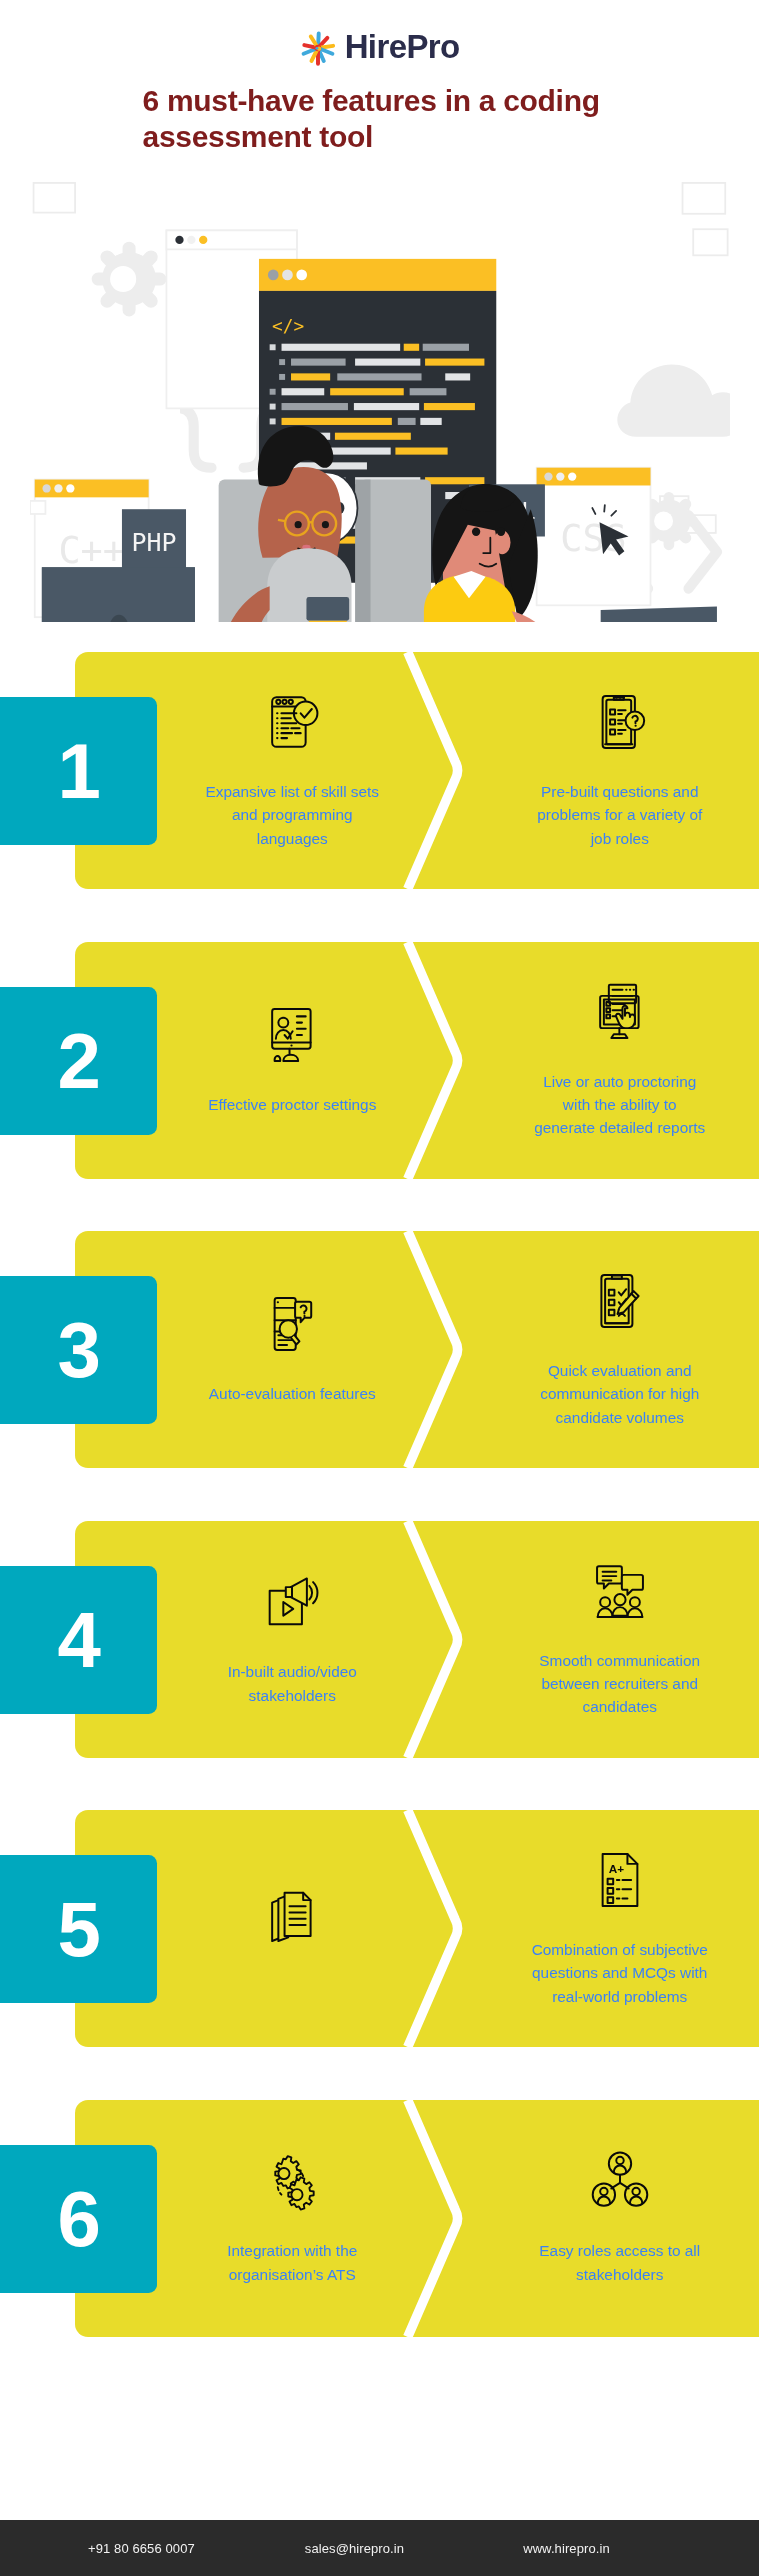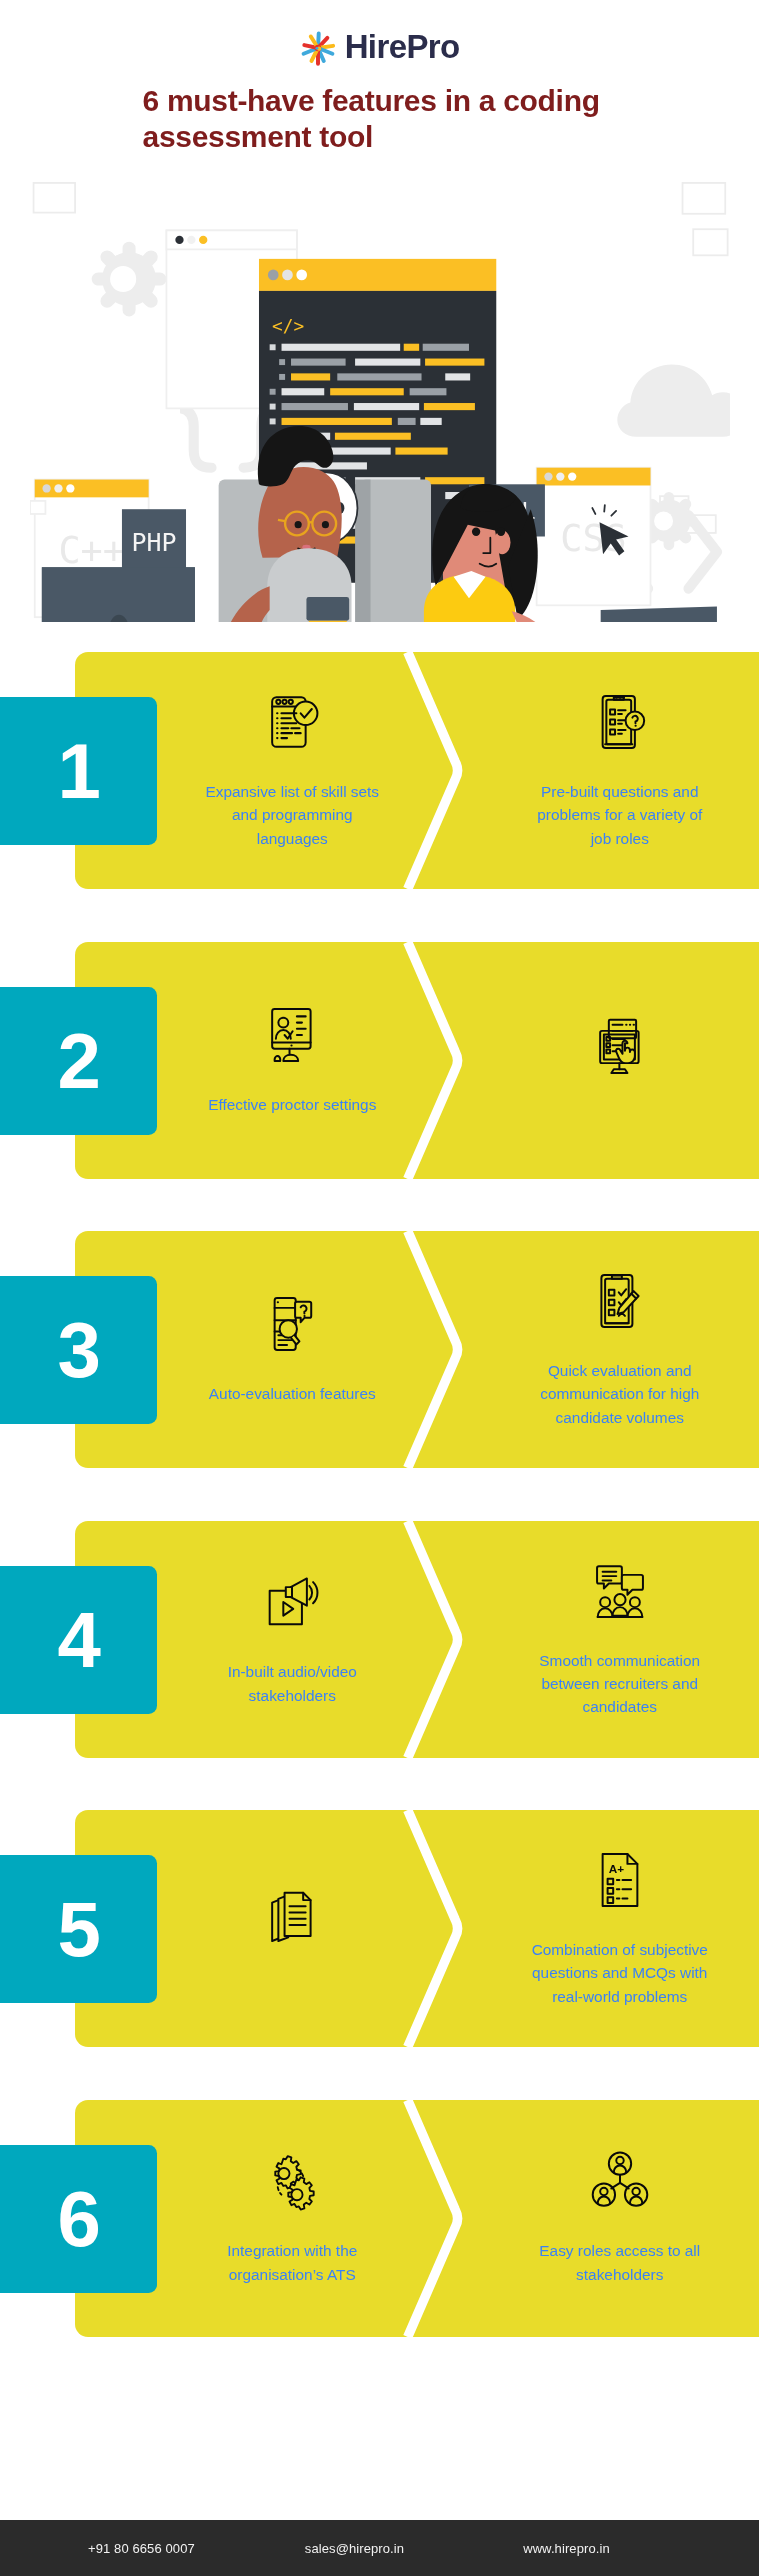--- a/index.html
+++ b/index.html
@@ -457,20 +457,21 @@
                 <rect x="28" y="44" width="6" height="6"></rect>
                   <line x1="38" y1="47" x2="54" y2="47"></line>
                 <rect x="28" y="54" width="6" height="6"></rect>
                   <line x1="38" y1="57" x2="52" y2="57"></line>
               </g>
               <path d="M58 44v12c0-3 2-5 4-5s4 2 4 5v2c0-3 2-4 4-4s4 2 4 5v6c0 6-5 11-11 11h-4c-5 0-9-4-11-9l-4-9c-1-3 0-5 3-5 2 0 3 1 4 3l3 5V44c0-2 2-4 4-4s4 2 4 4z" fill="#E8DC2A"></path>
               <line x1="49" y1="76" x2="49" y2="86"></line>
               <path d="M36 92h26l-4-6H40z"></path>
             </svg>
           </span>
+          <div class="feat-text">Live or auto proctoring with the ability to generate detailed reports</div>
         </div>
       </div>
       <div class="badge">
         <span class="badge-num">2</span>
       </div>
     </div>
 
     <div class="row">
       <div class="card">
         <div class="divider">

